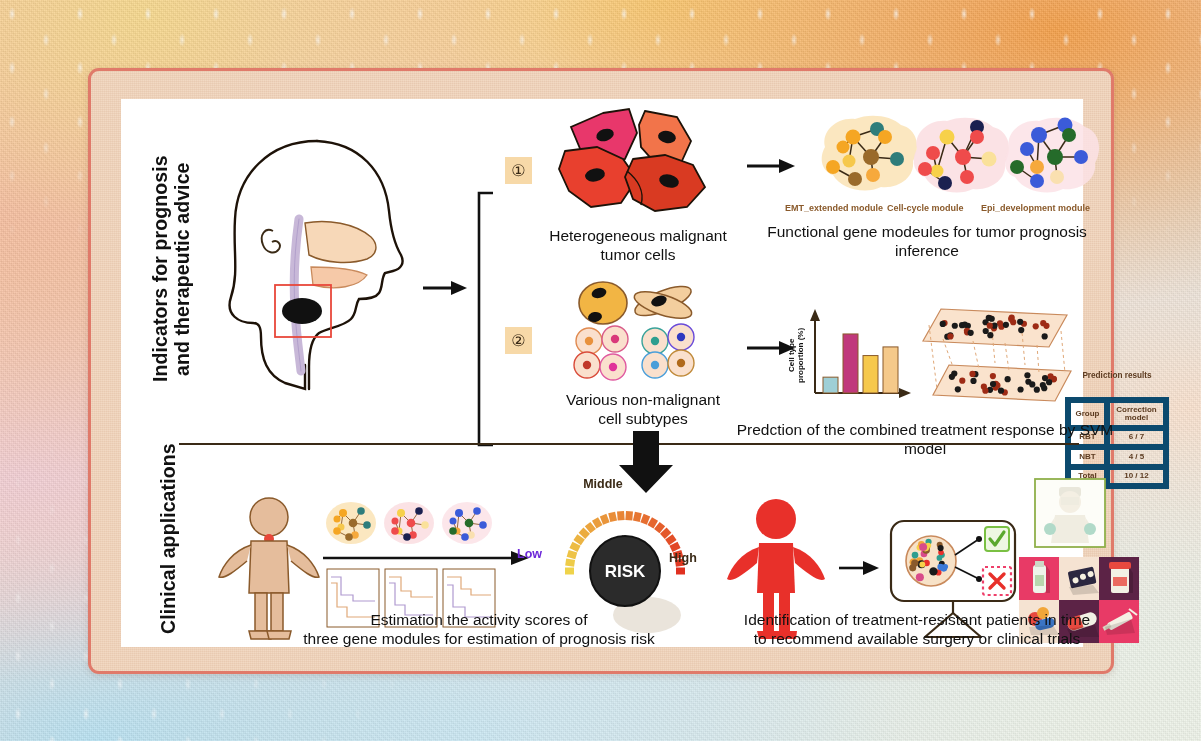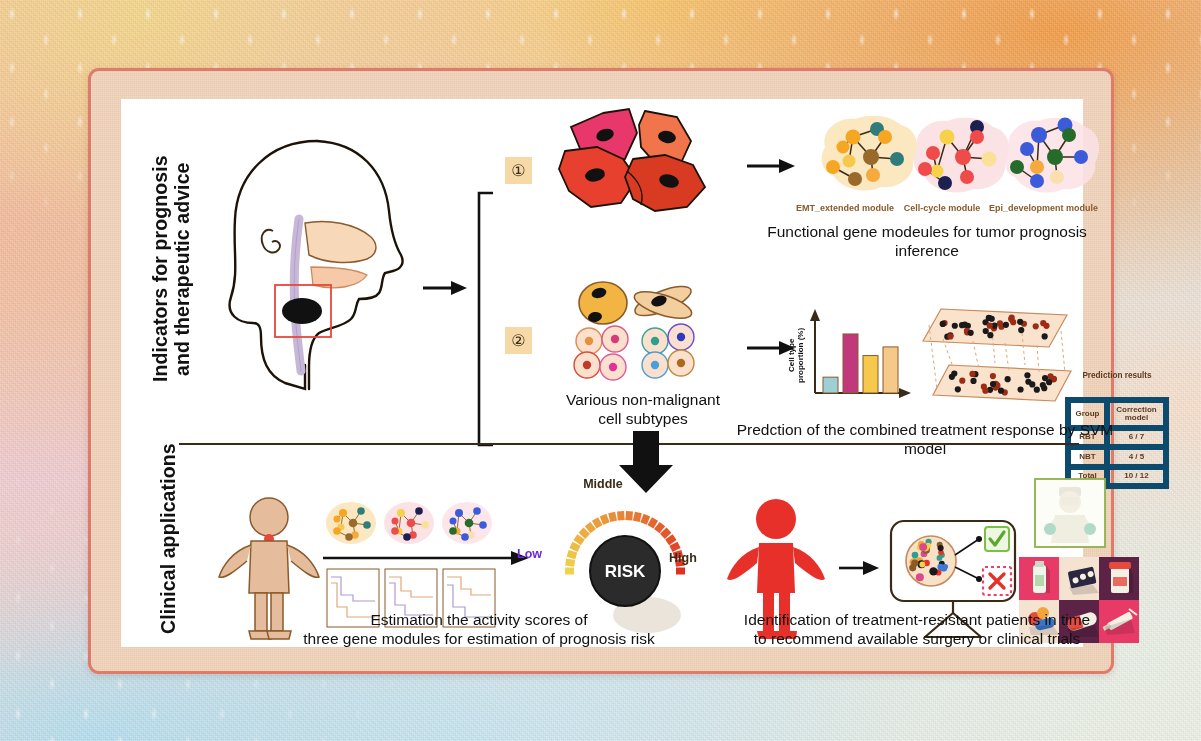--- a/index.html
+++ b/index.html
@@ -74,21 +74,21 @@
     position:absolute;writing-mode:vertical-rl;transform:rotate(180deg);
     font-weight:bold;color:#111;text-align:center;line-height:1.15;
     letter-spacing:.1px;
   }
   #label-top{left:28px;top:20px;height:300px;font-size:19.5px;}
   #label-bottom{left:36px;top:340px;height:200px;font-size:19.5px;}
 
   
   .cap{position:absolute;text-align:center;color:#111;line-height:1.2;}
   .cap-md{font-size:15.5px;}
-  .cap-mod{position:absolute;text-align:center;color:#8a5a2b;font-size:9px;font-weight:bold;}
+  .cap-mod{position:absolute;color:#8a5a2b;font-size:9px;font-weight:bold;}
 
   svg{display:block;overflow:visible;}
 
   
   .numbox{
     position:absolute;width:27px;height:27px;background:#f7d9a8;
     display:flex;align-items:center;justify-content:center;
     font-size:16px;color:#3a2a16;
   }
 
@@ -168,20 +168,24 @@
       <ellipse cx="64" cy="28" rx="9" ry="6" fill="#111" transform="rotate(-18 64 28)"></ellipse>
       <path d="M104 4 L 136 10 L 150 34 L 140 56 L 116 58 L 100 40 L 98 18 Z" fill="#f2744a" stroke="#1d1208" stroke-width="1.8"></path>
       <ellipse cx="126" cy="30" rx="9" ry="6" fill="#111" transform="rotate(10 126 30)"></ellipse>
       <path d="M24 44 L 56 40 L 82 52 L 96 72 L 80 96 L 50 100 L 28 84 L 18 62 Z" fill="#e8402e" stroke="#1d1208" stroke-width="1.8"></path>
       <ellipse cx="54" cy="68" rx="10" ry="6.5" fill="#111" transform="rotate(-12 54 68)"></ellipse>
       <path d="M92 52 L 124 48 L 152 58 L 164 80 L 146 100 L 114 104 L 92 92 L 84 70 Z" fill="#d93a22" stroke="#1d1208" stroke-width="1.8"></path>
       <ellipse cx="128" cy="74" rx="10" ry="6.5" fill="#111" transform="rotate(14 128 74)"></ellipse>
       <path d="M86 64 C 96 72, 104 84, 100 98" fill="none" stroke="#1d1208" stroke-width="1.5"></path>
     </svg>
 
+    <div class="cap cap-md" style="left:414px;top:128px;width:206px;">
+      <span style="white-space:pre-line;">Heterogeneous malignant
+tumor cells</span>
+    </div>
 
     <svg style="position:absolute;left:624px;top:56px;" width="52" height="22">
       <line x1="2" y1="11" x2="36" y2="11" stroke="#111" stroke-width="3"></line>
       <polygon points="34,4 50,11 34,18" fill="#111"></polygon>
     </svg>
 
     <svg style="position:absolute;left:686px;top:12px;" width="280" height="100" viewBox="0 0 280 100">
 
       <path d="M18 36 C 14 20, 30 6, 48 8 C 62 2, 84 4, 94 14 C 110 18, 114 36, 106 50
                C 108 66, 92 78, 74 76 C 58 84, 34 78, 26 64 C 14 60, 12 46, 18 36 Z" fill="#fae3b5" opacity=".85"></path>

